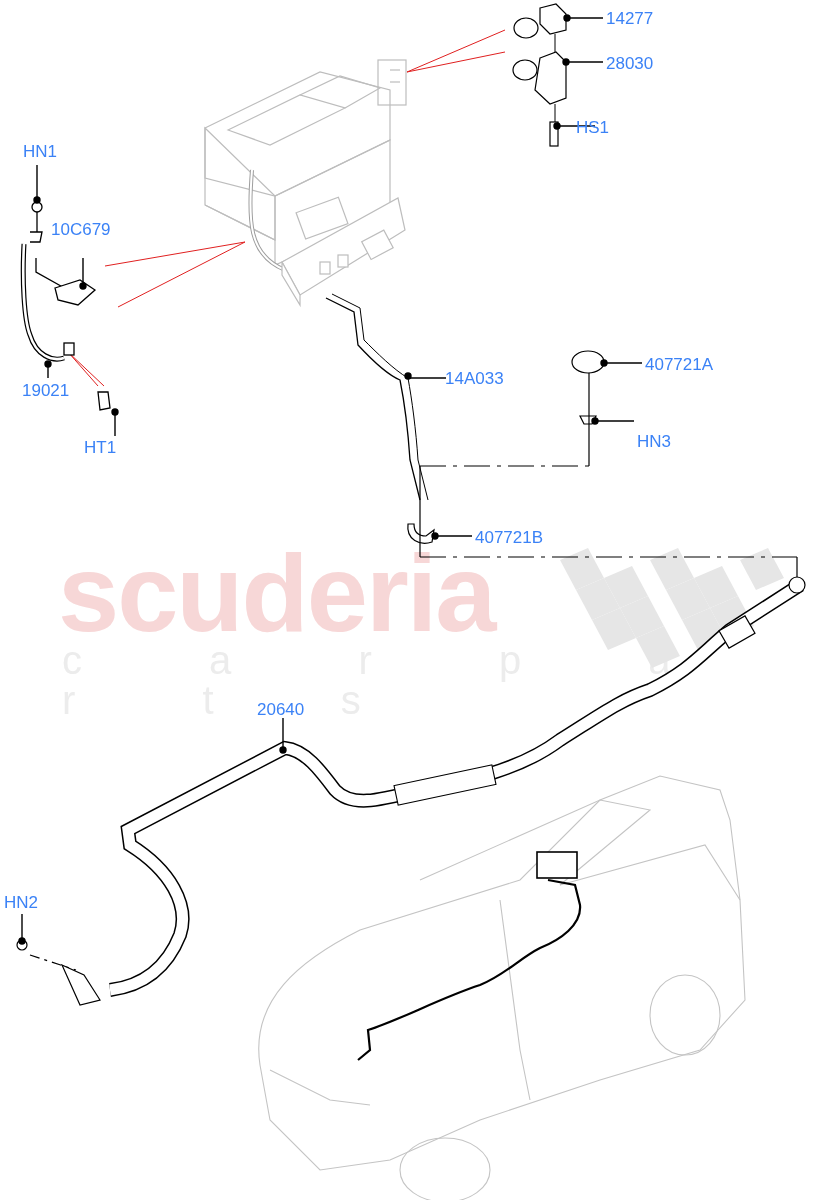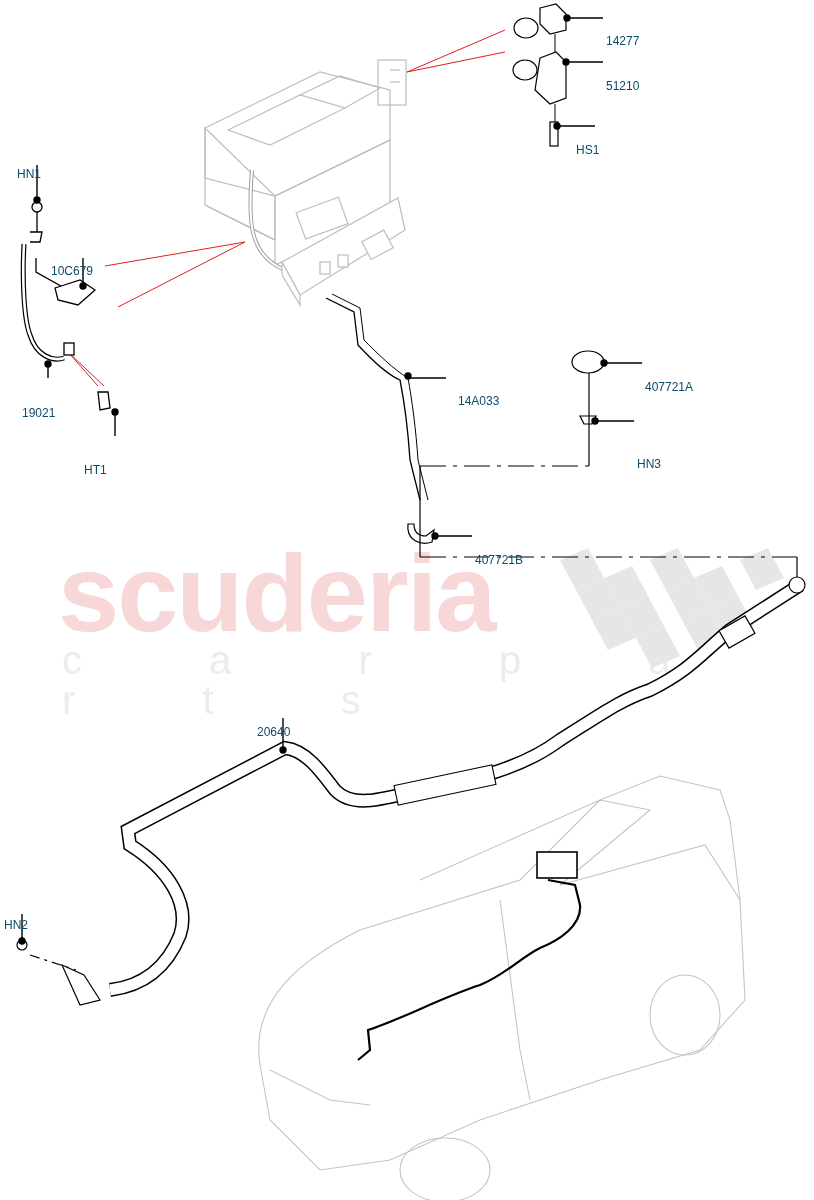--- a/index.html
+++ b/index.html
@@ -3,21 +3,21 @@
 <meta charset="utf-8">
 <style>
   html, body { margin: 0; padding: 0; background: #ffffff; }
   body { width: 814px; height: 1200px; position: relative; overflow: hidden;
          font-family: "Liberation Sans", sans-serif; }
   #diagram { position: absolute; left: 0; top: 0; width: 814px; height: 1200px; }
   .wm-main { position: absolute; left: 58px; top: 538px; font-size: 110px; font-weight: 700;
              color: #f7d7d7; letter-spacing: -2px; line-height: 1; }
   .wm-sub  { position: absolute; left: 62px; top: 640px; font-size: 40px; color: #ececec;
              letter-spacing: 58px; line-height: 1; }
-  .callout { position: absolute; font-size: 12px; color: #0c4a6e; line-height: 1; white-space: nowrap; margin-top: 25px; }
+  .callout { position: absolute; font-size: 17px; color: #3b82f6; line-height: 1; white-space: nowrap; }
 </style>
 </head>
 <body>
 
 <div id="diagram">
 
   <div class="wm-main">scuderia</div>
   <div class="wm-sub">c a r  p a r t s</div>
 
   <svg width="814" height="1200" viewBox="0 0 814 1200" style="position:absolute;left:0;top:0">
@@ -161,25 +161,25 @@
       <line x1="435" y1="536" x2="472" y2="536"></line>
         <circle cx="435" cy="536" r="3"></circle>
       <line x1="283" y1="718" x2="283" y2="748"></line>
         <circle cx="283" cy="750" r="3"></circle>
       <line x1="22" y1="914" x2="22" y2="940"></line>
         <circle cx="22" cy="941" r="3"></circle>
     </g>
   </svg>
 
   <div class="callout" style="left:606px;top:10px">14277</div>
-  <div class="callout" style="left:606px;top:55px">51210</div>
+  <div class="callout" style="left:606px;top:55px">28030</div>
   <div class="callout" style="left:576px;top:119px">HS1</div>
-  <div class="callout" style="left:17px;top:143px">HN1</div>
-  <div class="callout" style="left:51px;top:240px">10C679</div>
+  <div class="callout" style="left:23px;top:143px">HN1</div>
+  <div class="callout" style="left:51px;top:221px">10C679</div>
   <div class="callout" style="left:22px;top:382px">19021</div>
   <div class="callout" style="left:84px;top:439px">HT1</div>
-  <div class="callout" style="left:458px;top:370px">14A033</div>
+  <div class="callout" style="left:445px;top:370px">14A033</div>
   <div class="callout" style="left:645px;top:356px">407721A</div>
   <div class="callout" style="left:637px;top:433px">HN3</div>
   <div class="callout" style="left:475px;top:529px">407721B</div>
   <div class="callout" style="left:257px;top:701px">20640</div>
   <div class="callout" style="left:4px;top:894px">HN2</div>
 </div>
 
 </body></html>

